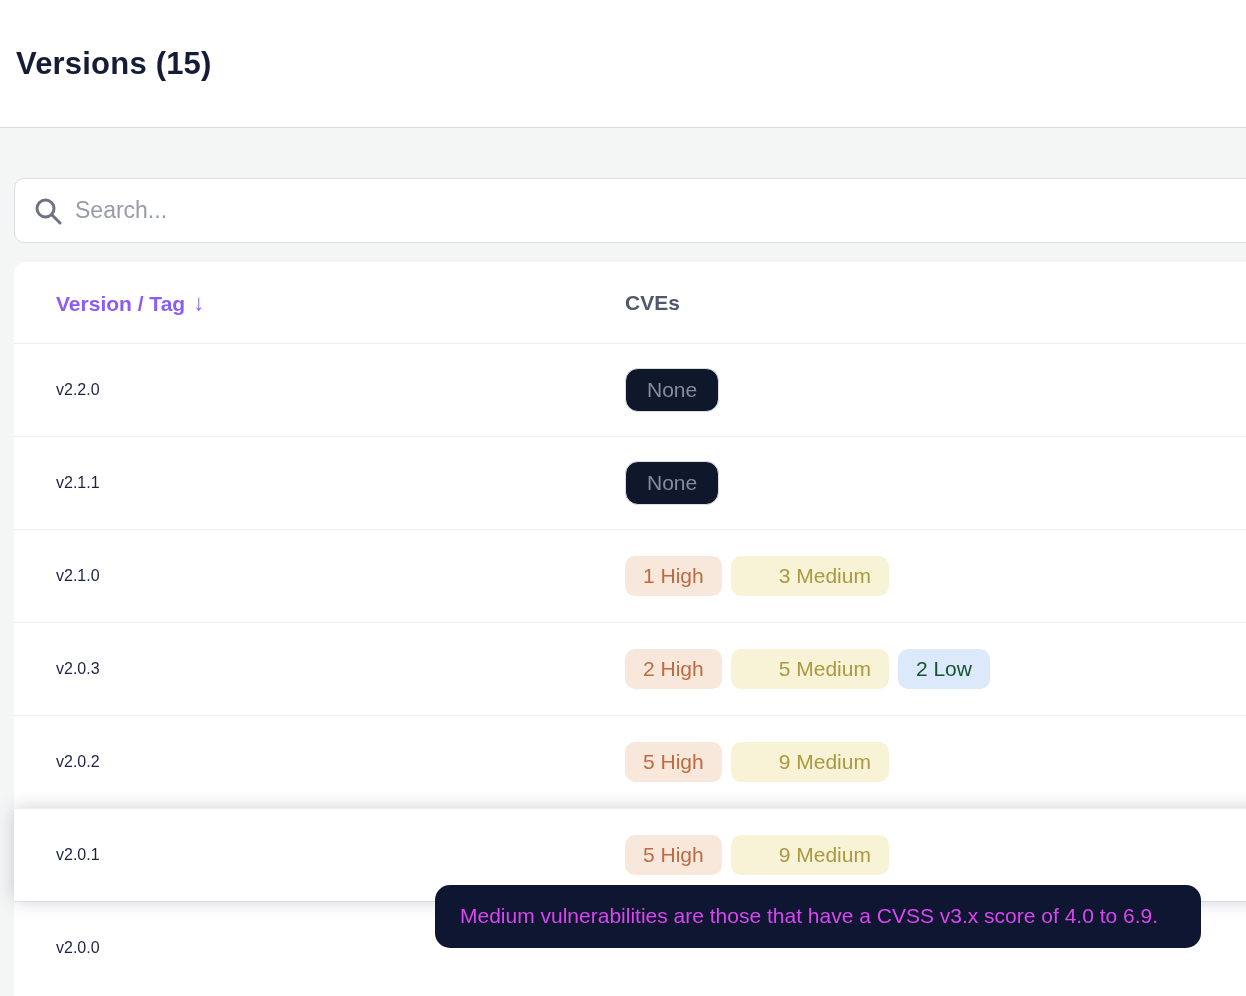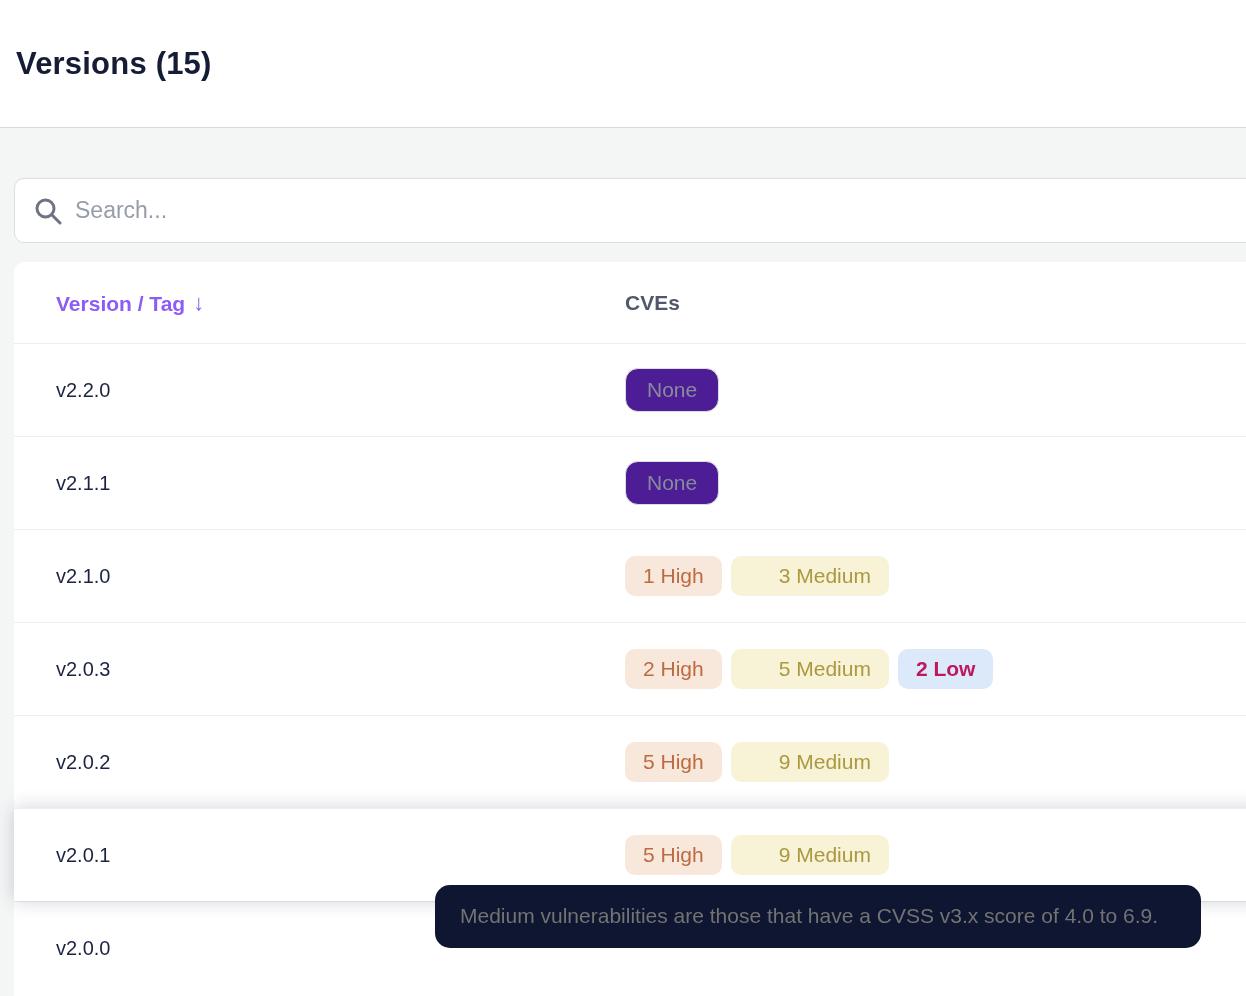--- a/index.html
+++ b/index.html
@@ -96,56 +96,56 @@
     height: 93px;
     border-top: 1px solid #eceef2;
     background: #ffffff;
   }
   .row.hovered {
     position: relative;
     z-index: 2;
     box-shadow: 0 0 18px rgba(25, 32, 64, 0.20);
   }
   .cell.version {
-    font-size: 20px;
+    font-size: 16px;
     color: #1c2340;
   }
   .cell.badges {
     display: flex;
     align-items: center;
     gap: 9px;
   }
   .badge {
     display: inline-flex;
     align-items: center;
     font-size: 21px;
     border-radius: 10px;
     padding: 8px 18px;
     white-space: nowrap;
     cursor: default;
   }
   .badge.none {
-    background: #4c1d95;
+    background: #0f172a;
     border: 1px solid #dbdee3;
     color: #878c9d;
     border-radius: 13px;
     padding: 9px 21px;
   }
   .badge.high   { background: #f8e7db; color: #bd6b41; }
   .badge.medium { background: #f8f2d6; color: #ab9941; padding-left: 48px; }
-  .badge.low    { background: #dbe9fa; color: #be185d; font-weight: bold; }
+  .badge.low    { background: #dbe9fa; color: #14532d; }
 
   
   .tooltip {
     position: absolute;
     left: 435px;
     top: 885px;
     width: 766px;
     background: #0f1631;
-    color: #737373;
+    color: #d946ef;
     border-radius: 15px;
     padding: 15px 25px 17px 25px;
     font-size: 21px;
     line-height: 31px;
     z-index: 10;
   }
 </style>
 </head>
 <body>
 

